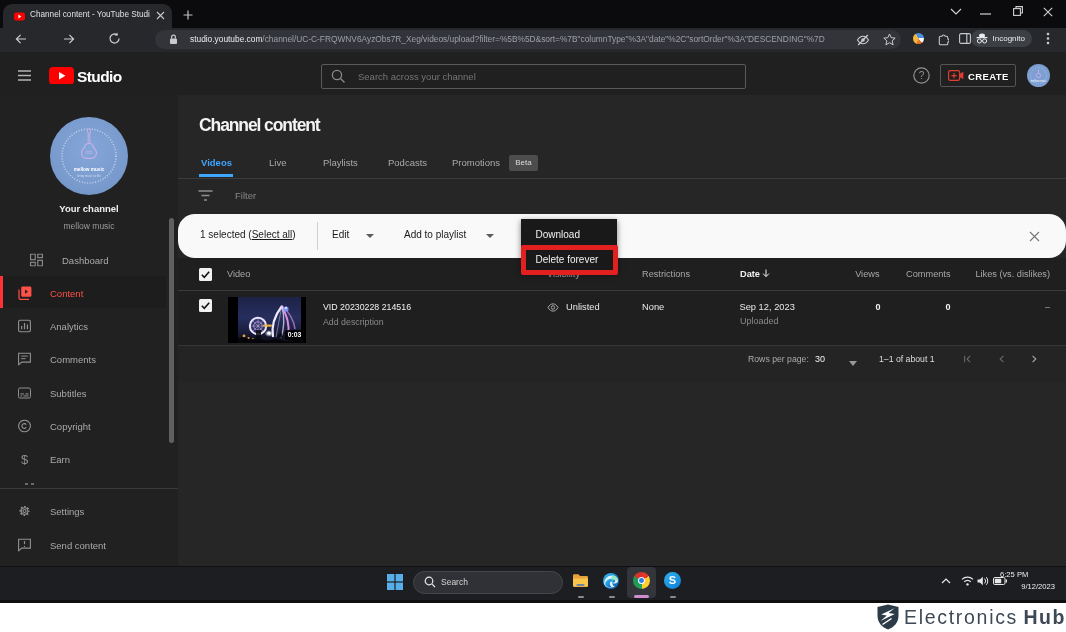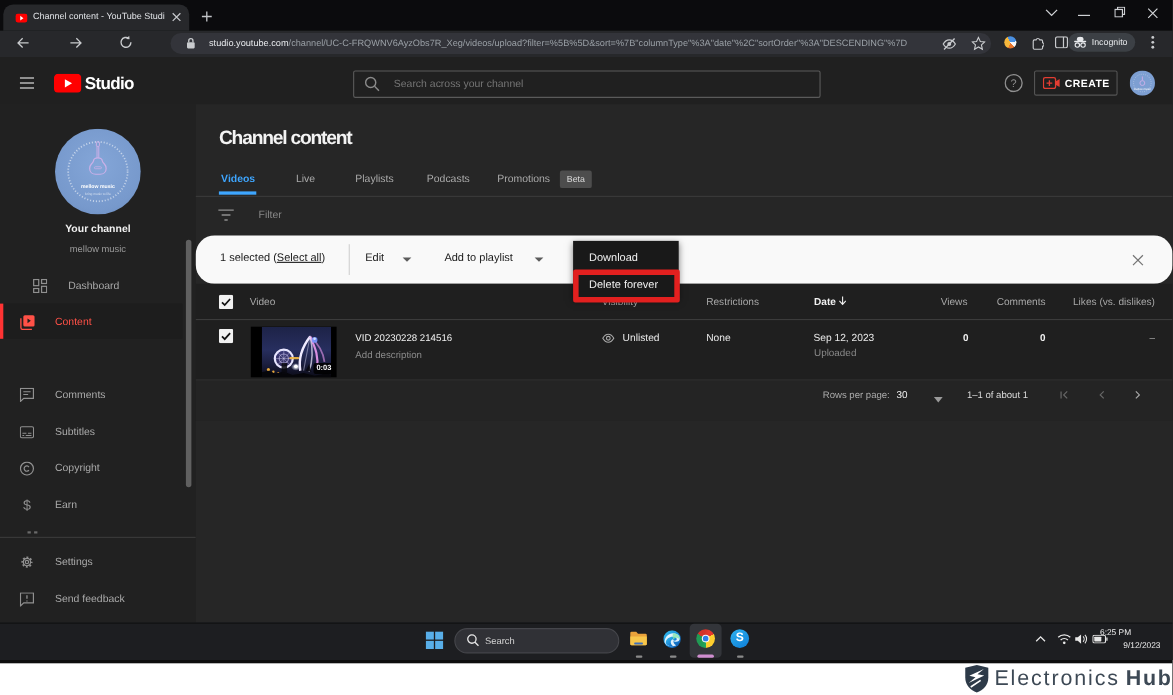--- a/index.html
+++ b/index.html
@@ -200,20 +200,29 @@
       <span class="ic">
         <svg width="14" height="14" viewBox="0 0 14 14">
           <path d="M1 3.4 V12 a1.4 1.4 0 0 0 1.4 1.4 H11" fill="none" stroke="#ff5147" stroke-width="1.2"></path>
           <rect x="3.2" y="0.6" width="10.2" height="10.2" rx="1.4" fill="#ff5147"></rect>
           <path d="M7 3.6 L10 5.7 L7 7.8 Z" fill="#1d1d1d"></path>
         </svg>
       </span>
       <span class="lbl" style="color:#ff5147;">Content</span>
     </div>
 
+  <div class="nav" style="top:214px;">
+      <span class="ic">
+        <svg width="13" height="13" viewBox="0 0 13 13">
+          <rect x="0.6" y="0.6" width="11.8" height="11.8" rx="1.6" fill="none" stroke="#909090" stroke-width="1.1"></rect>
+          <path d="M3.6 9.8 V6.4 M6.5 9.8 V3.4 M9.4 9.8 V5" stroke="#909090" stroke-width="1.2"></path>
+        </svg>
+      </span>
+      <span class="lbl">Analytics</span>
+    </div>
   <div class="nav" style="top:247.5px;">
       <span class="ic">
         <svg width="13" height="13" viewBox="0 0 13 13">
           <path d="M0.6 0.6 H12.4 V9.6 H3.6 L0.6 12.4 Z" fill="none" stroke="#909090" stroke-width="1.1"></path>
           <path d="M3.2 3.6 H9.8 M3.2 6.2 H7.6" stroke="#909090" stroke-width="1"></path>
         </svg>
       </span>
       <span class="lbl">Comments</span>
     </div>
   <div class="nav" style="top:281px;">
@@ -255,21 +264,21 @@
       </span>
       <span class="lbl">Settings</span>
     </div>
   <div class="nav" style="top:433px;">
       <span class="ic">
         <svg width="13" height="13" viewBox="0 0 13 13">
           <path d="M0.6 0.6 H12.4 V9.6 H3.6 L0.6 12.4 Z" fill="none" stroke="#909090" stroke-width="1.1"></path>
           <path d="M6.5 2.6 V5.8 M6.5 7.4 V8.4" stroke="#909090" stroke-width="1.2"></path>
         </svg>
       </span>
-      <span class="lbl">Send feedback</span>
+      <span class="lbl">Send content</span>
     </div>
 </div>
 <div class="abs" id="scrollthumb"></div>
 
 <div class="abs" id="content">
   <div class="abs" style="left:21px;top:20px;font-size:17.5px;font-weight:bold;color:#f3f3f3;letter-spacing:-1.1px;">Channel content</div>
 
   <div class="abs" style="left:23px;top:62px;font-size:9.5px;font-weight:bold;color:#3ea6ff;">Videos</div>
   <div class="abs" style="left:91px;top:62px;font-size:9.5px;color:#aaa;">Live</div>
   <div class="abs" style="left:145px;top:62px;font-size:9.5px;color:#aaa;">Playlists</div>

